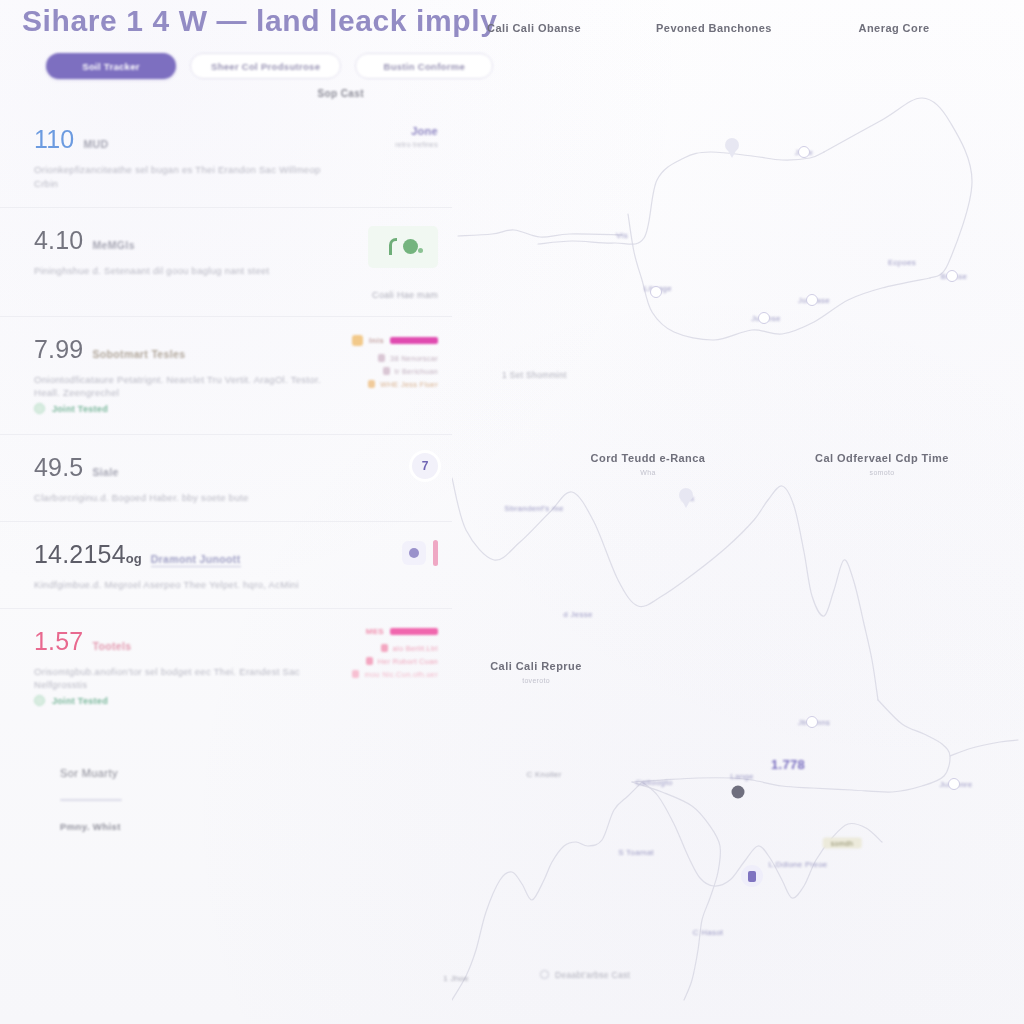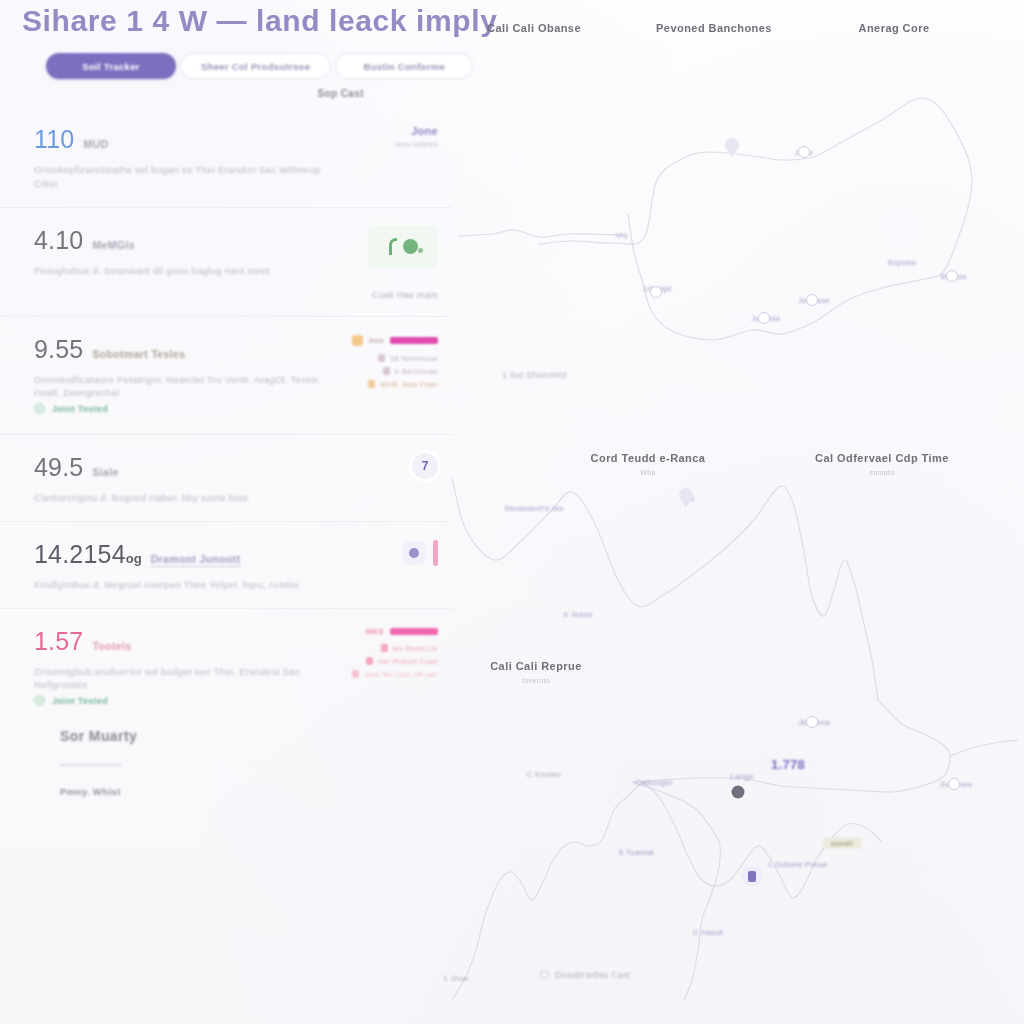--- a/index.html
+++ b/index.html
@@ -39,21 +39,21 @@
   .page-title {
     font-size: 30px;
     font-weight: 700;
     letter-spacing: .6px;
     color: #8b83c0;
     white-space: nowrap;
     filter: blur(0.65px);
     opacity: .92;
   }
 
-  .tabs { display: flex; gap: 4px; margin-top: 15px; padding-left: 24px; }
+  .tabs { display: flex; gap: 14px; margin-top: 15px; padding-left: 24px; }
 
   .tab {
     height: 26px;
     border-radius: 14px;
     display: flex;
     align-items: center;
     justify-content: center;
     font-size: 9.5px;
     font-weight: 600;
     letter-spacing: .3px;
@@ -283,21 +283,21 @@
     display: flex; align-items: center; justify-content: center;
   }
   .tile-sq .glyph {
     width: 10px; height: 10px; border-radius: 50%;
     background: #9a92cb;
   }
   .pink-bar { width: 5px; height: 26px; border-radius: 3px; background: #efa8c4; }
 
   
   .left-footer { position: absolute; left: 60px; top: 728px; width: 190px; filter: blur(0.9px); }
-  .lf-title { font-size: 14px; font-weight: 700; color: #8a8a95; letter-spacing: .4px; }
+  .lf-title { font-size: 11px; font-weight: 400; color: #8a8a95; letter-spacing: .4px; margin-top: 39px; }
   .lf-rule  { height: 2px; background: #dcdcea; border-radius: 2px; margin: 20px 0 20px 0; width: 62px; }
   .lf-sub   { font-size: 9.5px; font-weight: 600; color: #93939e; letter-spacing: .4px; }
 
   
   .chart-panel { position: absolute; left: 452px; top: 0; width: 572px; height: 1024px; }
 
   .chart-svg { position: absolute; inset: 0; width: 572px; height: 1024px; }
 
   .col-title {
     position: absolute;
@@ -454,21 +454,21 @@
           <span class="g1"></span>
           <span class="g2"></span>
         </div>
         <div class="aside-foot">Coali Hae mam</div>
       </div>
     </div>
 
     <div class="row">
       <div class="row-main">
         <div class="row-headline">
-          <span class="metric metric-grey">9.55</span>
+          <span class="metric metric-grey">7.99</span>
           <span class="metric-label warm">Sobotmart Tesles</span>
         </div>
         <div class="row-desc">Oniontodficataure Petatrignt. Nearclet Tru Vertit. AragOl. Testor. Heall. Zeengrechel</div>
         <div class="chip">
           <span class="dot"></span>
           <span>Joint Tested</span>
         </div>
       </div>
       <div class="row-aside">
         <div class="legend-head">

